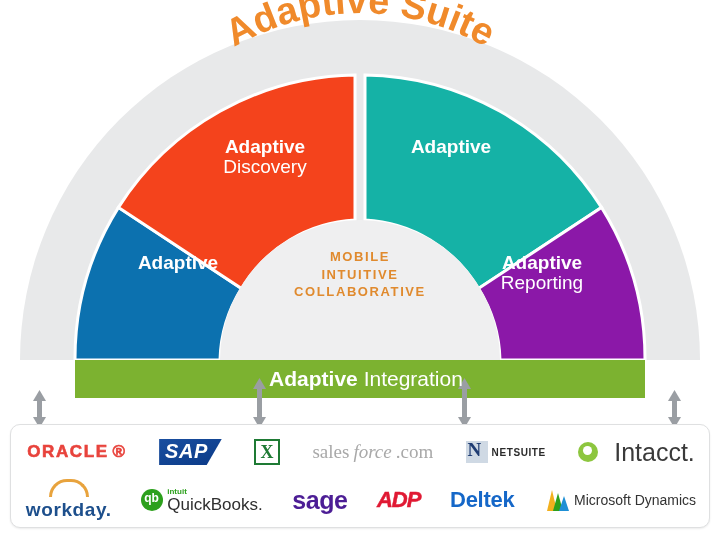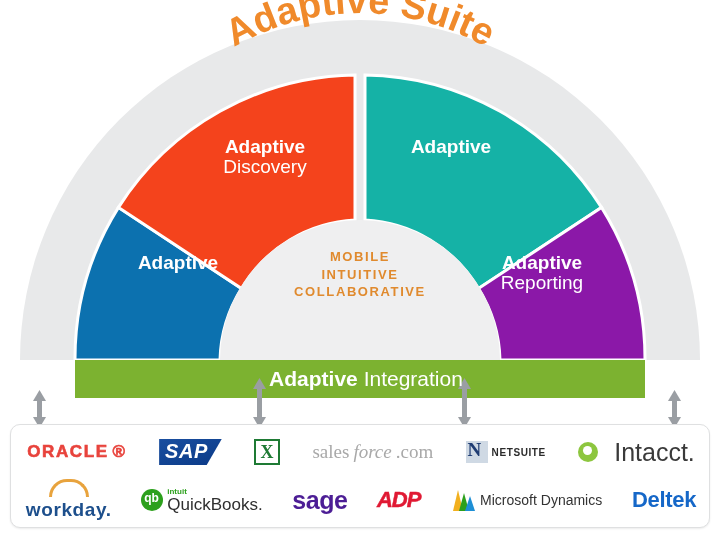--- a/index.html
+++ b/index.html
@@ -244,27 +244,27 @@
 
       <div class="logo">
         <span class="lg-sage">sage</span>
       </div>
 
       <div class="logo">
         <span class="lg-adp">ADP</span>
       </div>
 
       <div class="logo">
+        <span class="lg-deltek">Deltek</span>
+      </div>
+
+      <div class="logo">
         <svg width="26" height="24" viewBox="0 0 26 24">
           <polygon points="3,23 8,2 13,23" fill="#F2B01E"></polygon>
           <polygon points="9,23 14,5 19,23" fill="#2CA01C"></polygon>
           <polygon points="15,23 20,8 25,23" fill="#1E8FD5"></polygon>
         </svg>
         <span class="lg-msd-txt">Microsoft Dynamics</span>
       </div>
-
-      <div class="logo">
-        <span class="lg-deltek">Deltek</span>
-      </div>
     </div>
 
   </div>
 </div>
 
 </body></html>

